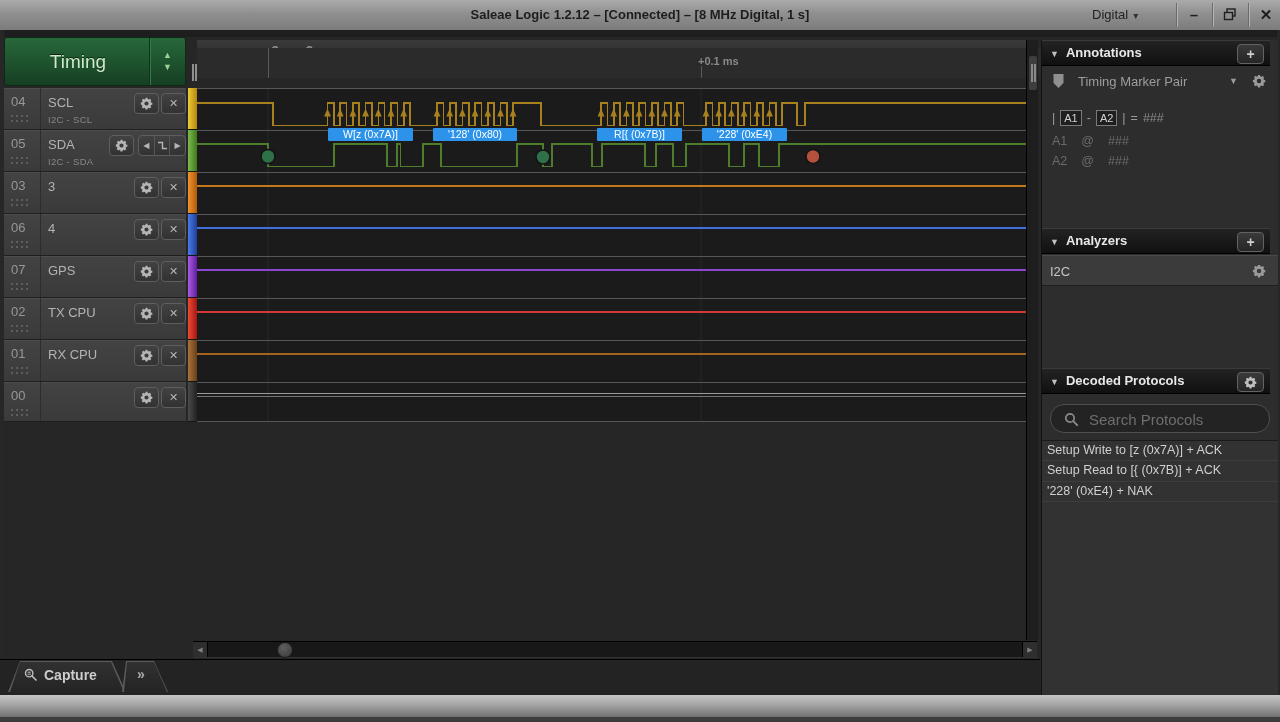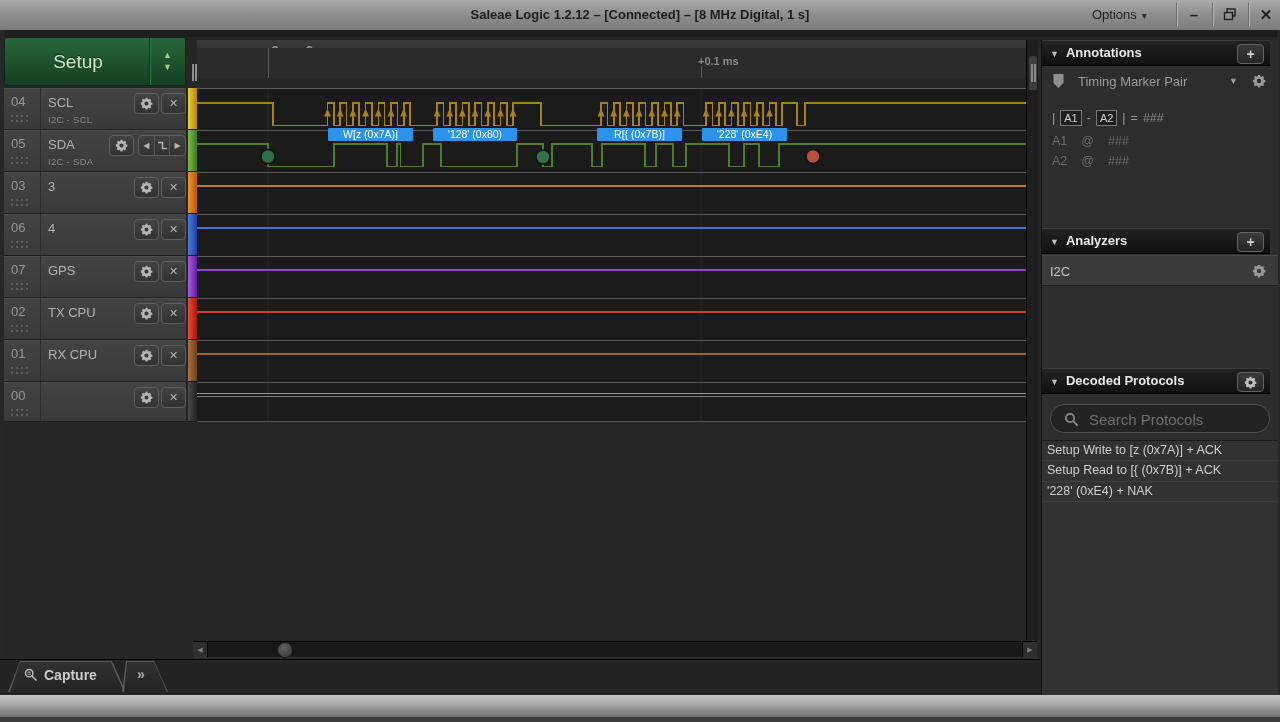--- a/index.html
+++ b/index.html
@@ -133,40 +133,40 @@
     <symbol id="i-gear" viewBox="0 0 16 16">
       <path fill-rule="evenodd" d="M6.8 1h2.4l.3 1.6c.5.15.96.35 1.4.6l1.3-.9 1.7 1.7-.9 1.3c.25.44.45.9.6 1.4l1.6.3v2.4l-1.6.3c-.15.5-.35.96-.6 1.4l.9 1.3-1.7 1.7-1.3-.9c-.44.25-.9.45-1.4.6l-.3 1.6H6.8l-.3-1.6a5.5 5.5 0 0 1-1.4-.6l-1.3.9-1.7-1.7.9-1.3a5.5 5.5 0 0 1-.6-1.4L1 9.2V6.8l1.6-.3c.15-.5.35-.96.6-1.4l-.9-1.3 1.7-1.7 1.3.9c.44-.25.9-.45 1.4-.6L6.8 1z M8 5.4a2.6 2.6 0 1 0 0 5.2 2.6 2.6 0 0 0 0-5.2z"></path>
     </symbol>
   </defs>
 </svg>
 
 <div id="app">
 
   <div id="titlebar">
     <div id="title">Saleae Logic 1.2.12 – [Connected] – [8 MHz Digital, 1 s]</div>
-    <div id="options"><span>Options</span><span class="caret">▾</span></div>
+    <div id="options"><span>Digital</span><span class="caret">▾</span></div>
     <div class="tb-sep" style="left:1176px"></div>
     <div class="tb-sep" style="left:1212px"></div>
     <div class="tb-sep" style="left:1248px"></div>
     <div class="winbtn" style="left:1178px"><span>–</span></div>
     <div class="winbtn" style="left:1214px">
       <svg width="14" height="13" viewBox="0 0 14 13" style="margin-top:8px">
         <rect x="4" y="1" width="8" height="7" fill="none" stroke="#1e1e1e" stroke-width="1.4"></rect>
         <rect x="1.5" y="4.5" width="8" height="7" fill="#8f8f8f" stroke="#1e1e1e" stroke-width="1.4"></rect>
       </svg>
     </div>
     <div class="winbtn" style="left:1250px"><span>✕</span></div>
   </div>
 
   <div class="frame-strip" style="left:0;top:30px;width:1280px;height:7px;background:#1e1e1e"></div>
   <div class="frame-strip" style="left:0;top:30px;width:4px;height:692px"></div>
   <div class="frame-strip" style="left:1277px;top:30px;width:3px;height:692px"></div>
 
   <div id="start-btn">
-    <div class="lbl">Setup</div>
+    <div class="lbl">Timing</div>
     <div id="start-updown">
       <span>▲</span>
       <span>▼</span>
     </div>
   </div>
 
   <div id="channel-list">
       <div class="ch-row" style="height: 42px;">
         <div class="coldiv"></div>
         <div class="ch-num">04</div>

